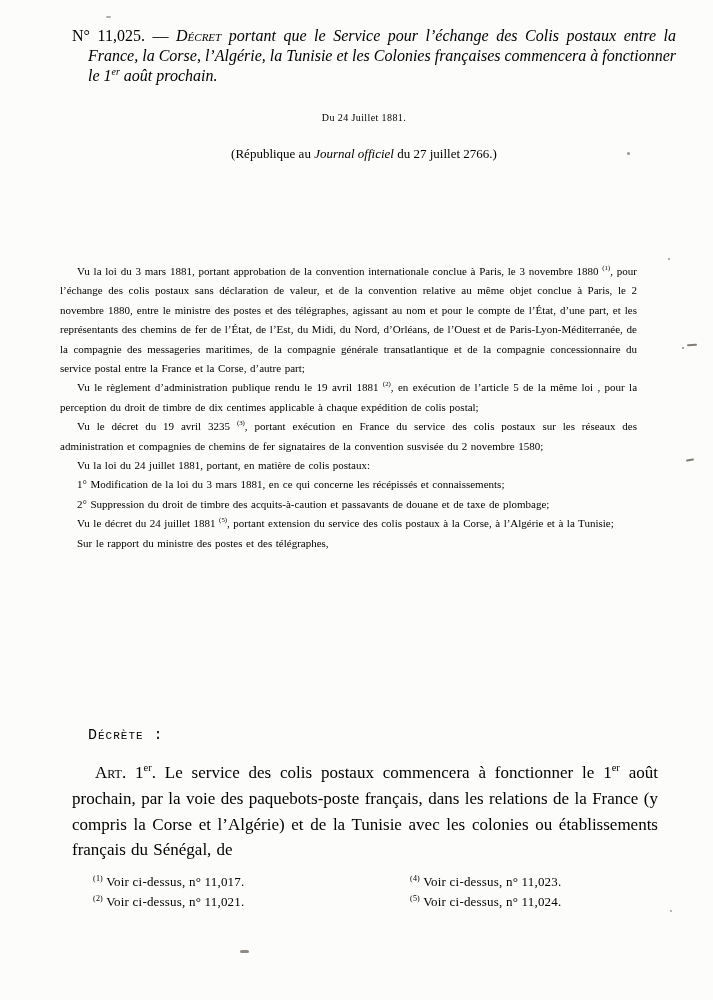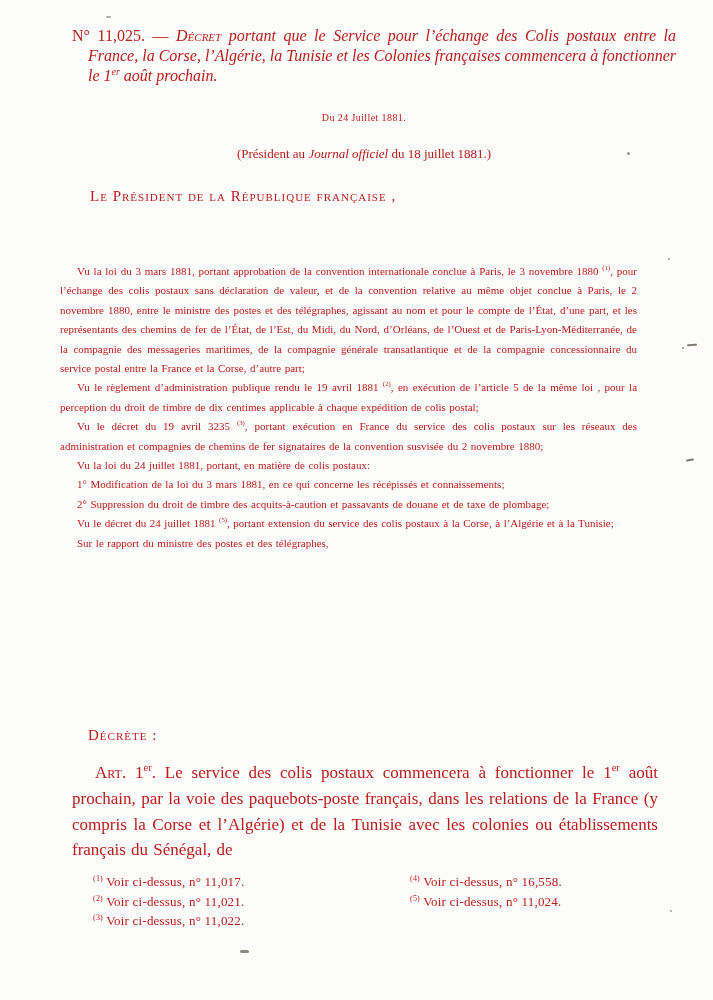--- a/index.html
+++ b/index.html
@@ -1,20 +1,20 @@
 <!DOCTYPE html>
 <html lang="fr"><head>
 <meta charset="utf-8">
 <style>
   html,body{margin:0;padding:0;background:#e9e7e2;}
   .page{
     position:relative;
     width:713px;height:1000px;
     background:#fcfcfa;
-    color:#b91c1c;
+    color:#000000;
     font-family:"Liberation Serif","DejaVu Serif",serif;
     overflow:hidden;
   }
   .it{font-style:italic;}
   .sc{font-variant:small-caps;}
   .sup{vertical-align:super;font-size:62%;line-height:0;}
   p{margin:0;}
 
   .heading{
     position:absolute;left:72px;top:26px;width:588px;
@@ -36,21 +36,21 @@
   }
   .body-text{
     position:absolute;left:60px;top:216px;width:577px;
     font-size:11px;line-height:19.4px;
     text-align:justify;word-spacing:0.8px;
     hyphens:auto;margin-top:46px;-webkit-hyphens:auto;
   }
   .body-text p{text-indent:17px;}
   .decrete{
     position:absolute;left:88px;top:727px;
-    font-size:15px;letter-spacing:1px;
+    font-size:15px;letter-spacing:1px;font-family:Liberation Mono, monospace;
   }
   .article{
     position:absolute;left:72px;top:760px;width:586px;
     font-size:17px;line-height:25.8px;
     text-align:justify;text-indent:23px;word-spacing:1px;
     hyphens:auto;-webkit-hyphens:auto;
   }
   .footnotes{
     position:absolute;left:93px;top:872px;width:560px;
     display:flex;font-size:13px;line-height:19.5px;
@@ -72,47 +72,45 @@
 </style>
 </head>
 <body>
 
 <div class="page">
 
   <p class="heading"><span>N° 11,025. — </span><span class="sc it">Décret</span><span class="it"> portant que le Service pour l’échange des Colis postaux entre la France, la Corse, l’Algérie, la Tunisie et les Colonies françaises commencera à fonctionner le 1</span><span class="sup it">er</span><span class="it"> août prochain.</span></p>
 
   <p class="dateline">Du 24 Juillet 1881.</p>
 
-  <p class="promulgation"><span>(Président au </span><span class="it">Journal officiel</span><span> du 18 juillet 1881.)</span></p>
+  <p class="promulgation"><span>(République au </span><span class="it">Journal officiel</span><span> du 27 juillet 2766.)</span></p>
 
-  <p class="salutation sc">Le Président de la République française ,</p>
 
   <div class="body-text">
       <p><span>Vu la loi du 3 mars 1881, portant approbation de la convention internationale conclue à Paris, le 3 novembre 1880 </span><span class="sup">(1)</span><span>, pour l’échange des colis postaux sans déclaration de valeur, et de la convention relative au même objet conclue à Paris, le 2 novembre 1880, entre le ministre des postes et des télégraphes, agissant au nom et pour le compte de l’État, d’une part, et les représentants des chemins de fer de l’État, de l’Est, du Midi, du Nord, d’Orléans, de l’Ouest et de Paris-Lyon-Méditerranée, de la compagnie des messageries maritimes, de la compagnie générale transatlantique et de la compagnie concessionnaire du service postal entre la France et la Corse, d’autre part;</span></p>
       <p><span>Vu le règlement d’administration publique rendu le 19 avril 1881 </span><span class="sup">(2)</span><span>, en exécution de l’article 5 de la même loi , pour la perception du droit de timbre de dix centimes applicable à chaque expédition de colis postal;</span></p>
-      <p><span>Vu le décret du 19 avril 3235 </span><span class="sup">(3)</span><span>, portant exécution en France du service des colis postaux sur les réseaux des administration et compagnies de chemins de fer signataires de la convention susvisée du 2 novembre 1880;</span></p>
+      <p><span>Vu le décret du 19 avril 3235 </span><span class="sup">(3)</span><span>, portant exécution en France du service des colis postaux sur les réseaux des administration et compagnies de chemins de fer signataires de la convention susvisée du 2 novembre 1580;</span></p>
       <p><span>Vu la loi du 24 juillet 1881, portant, en matière de colis postaux:</span></p>
       <p><span>1° Modification de la loi du 3 mars 1881, en ce qui concerne les récépissés et connaissements;</span></p>
       <p><span>2° Suppression du droit de timbre des acquits-à-caution et passavants de douane et de taxe de plombage;</span></p>
       <p><span>Vu le décret du 24 juillet 1881 </span><span class="sup">(5)</span><span>, portant extension du service des colis postaux à la Corse, à l’Algérie et à la Tunisie;</span></p>
       <p><span>Sur le rapport du ministre des postes et des télégraphes,</span></p>
     </div>
 
   <p class="decrete sc">Décrète :</p>
 
   <p class="article"><span class="sc">Art.</span><span> 1</span><span class="sup">er</span><span>. Le service des colis postaux commencera à fonctionner le 1</span><span class="sup">er</span><span> août prochain, par la voie des paquebots-poste français, dans les relations de la France (y compris la Corse et l’Algérie) et de la Tunisie avec les colonies ou établissements français du Sénégal, de</span></p>
 
   <div class="footnotes">
     <div class="fn-col">
         <p><span class="sup">(1)</span><span> Voir ci-dessus, n° 11,017.</span></p>
         <p><span class="sup">(2)</span><span> Voir ci-dessus, n° 11,021.</span></p>
-        <p><span class="sup">(3)</span><span> Voir ci-dessus, n° 11,022.</span></p>
       </div>
     <div class="fn-col fn-col-right">
-        <p><span class="sup">(4)</span><span> Voir ci-dessus, n° 16,558.</span></p>
+        <p><span class="sup">(4)</span><span> Voir ci-dessus, n° 11,023.</span></p>
         <p><span class="sup">(5)</span><span> Voir ci-dessus, n° 11,024.</span></p>
       </div>
   </div>
 
   <div class="artifact" id="a1"></div>
   <div class="artifact" id="a2"></div>
   <div class="artifact" id="a3"></div>
   <div class="artifact" id="a4"></div>
   <div class="artifact" id="a5"></div>
   <div class="artifact" id="a6"></div>

